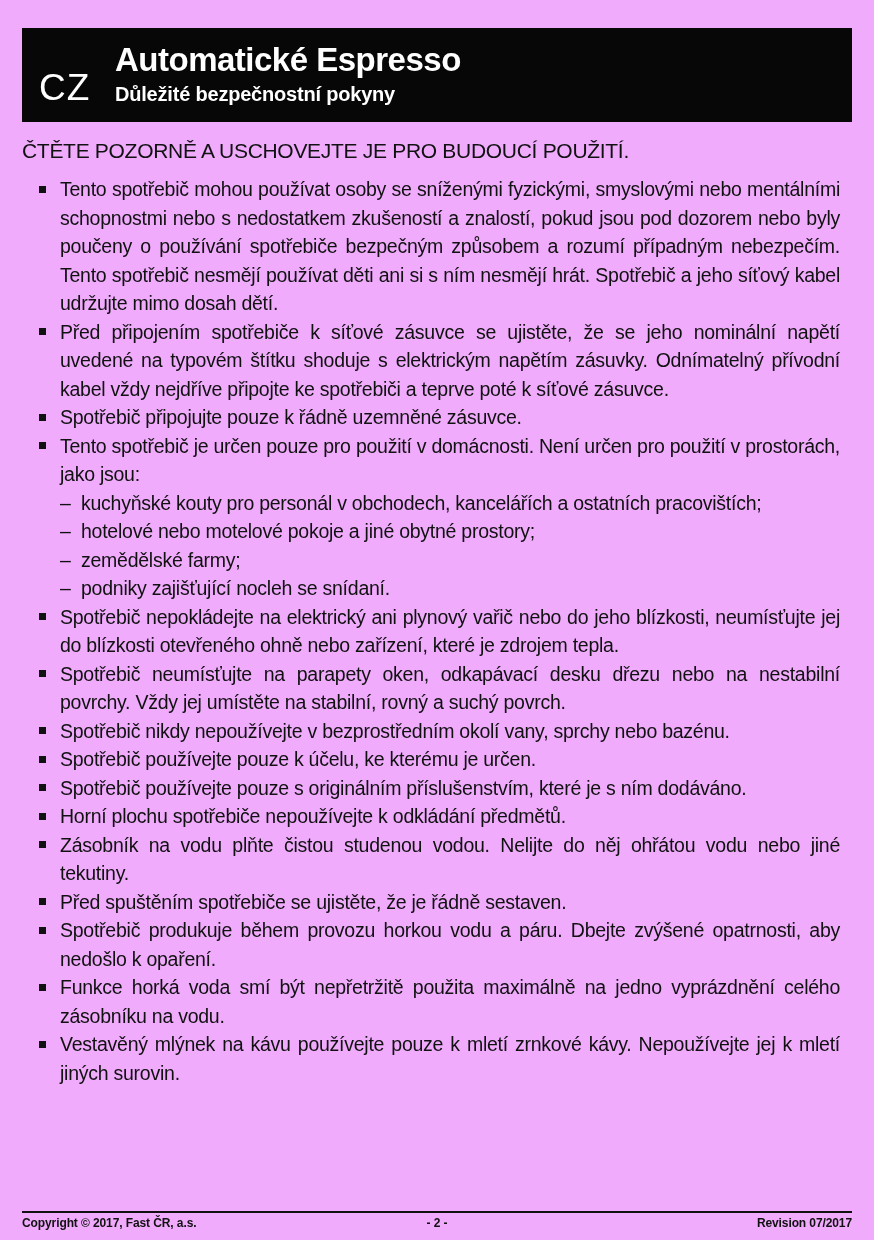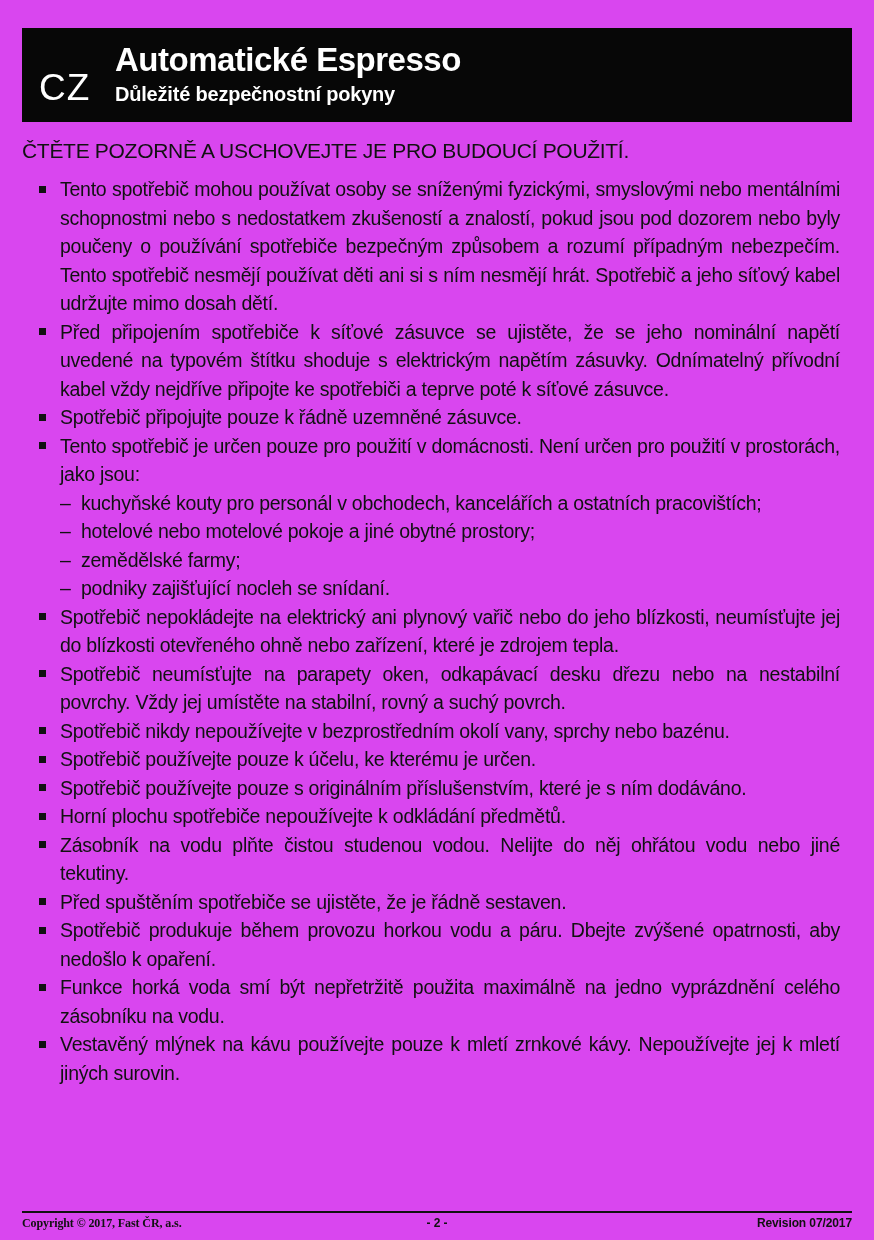--- a/index.html
+++ b/index.html
@@ -6,21 +6,21 @@
   html, body { margin: 0; padding: 0; }
   body {
     width: 874px; height: 1240px;
     background: #ffffff;
     font-family: "Liberation Sans", sans-serif;
     color: #111111;
   }
   .page {
     position: relative;
     width: 874px; height: 1240px;
-    background: #d946ef;
+    background: #f0abfc;
     overflow: hidden;
   }
   
   .header-bar {
     position: absolute;
     left: 22px; top: 28px;
     width: 830px; height: 94px;
     background: #070707;
     color: #ffffff;
   }
@@ -100,21 +100,21 @@
     left: 22px; top: 1211px;
     width: 830px;
     border-top: 2px solid #111111;
     padding-top: 3px;
     display: flex;
     align-items: baseline;
     font-size: 12px;
     font-weight: 700;
     letter-spacing: -0.1px;
   }
-  .footer .f-left  { flex: 1; text-align: left; font-family: Liberation Serif, serif; }
+  .footer .f-left  { flex: 1; text-align: left; }
   .footer .f-mid   { flex: 1; text-align: center; }
   .footer .f-right { flex: 1; text-align: right; }
 </style>
 </head>
 <body>
 
 <div class="page">
 
   <div class="header-bar">
     <div class="lang-code">CZ</div>

